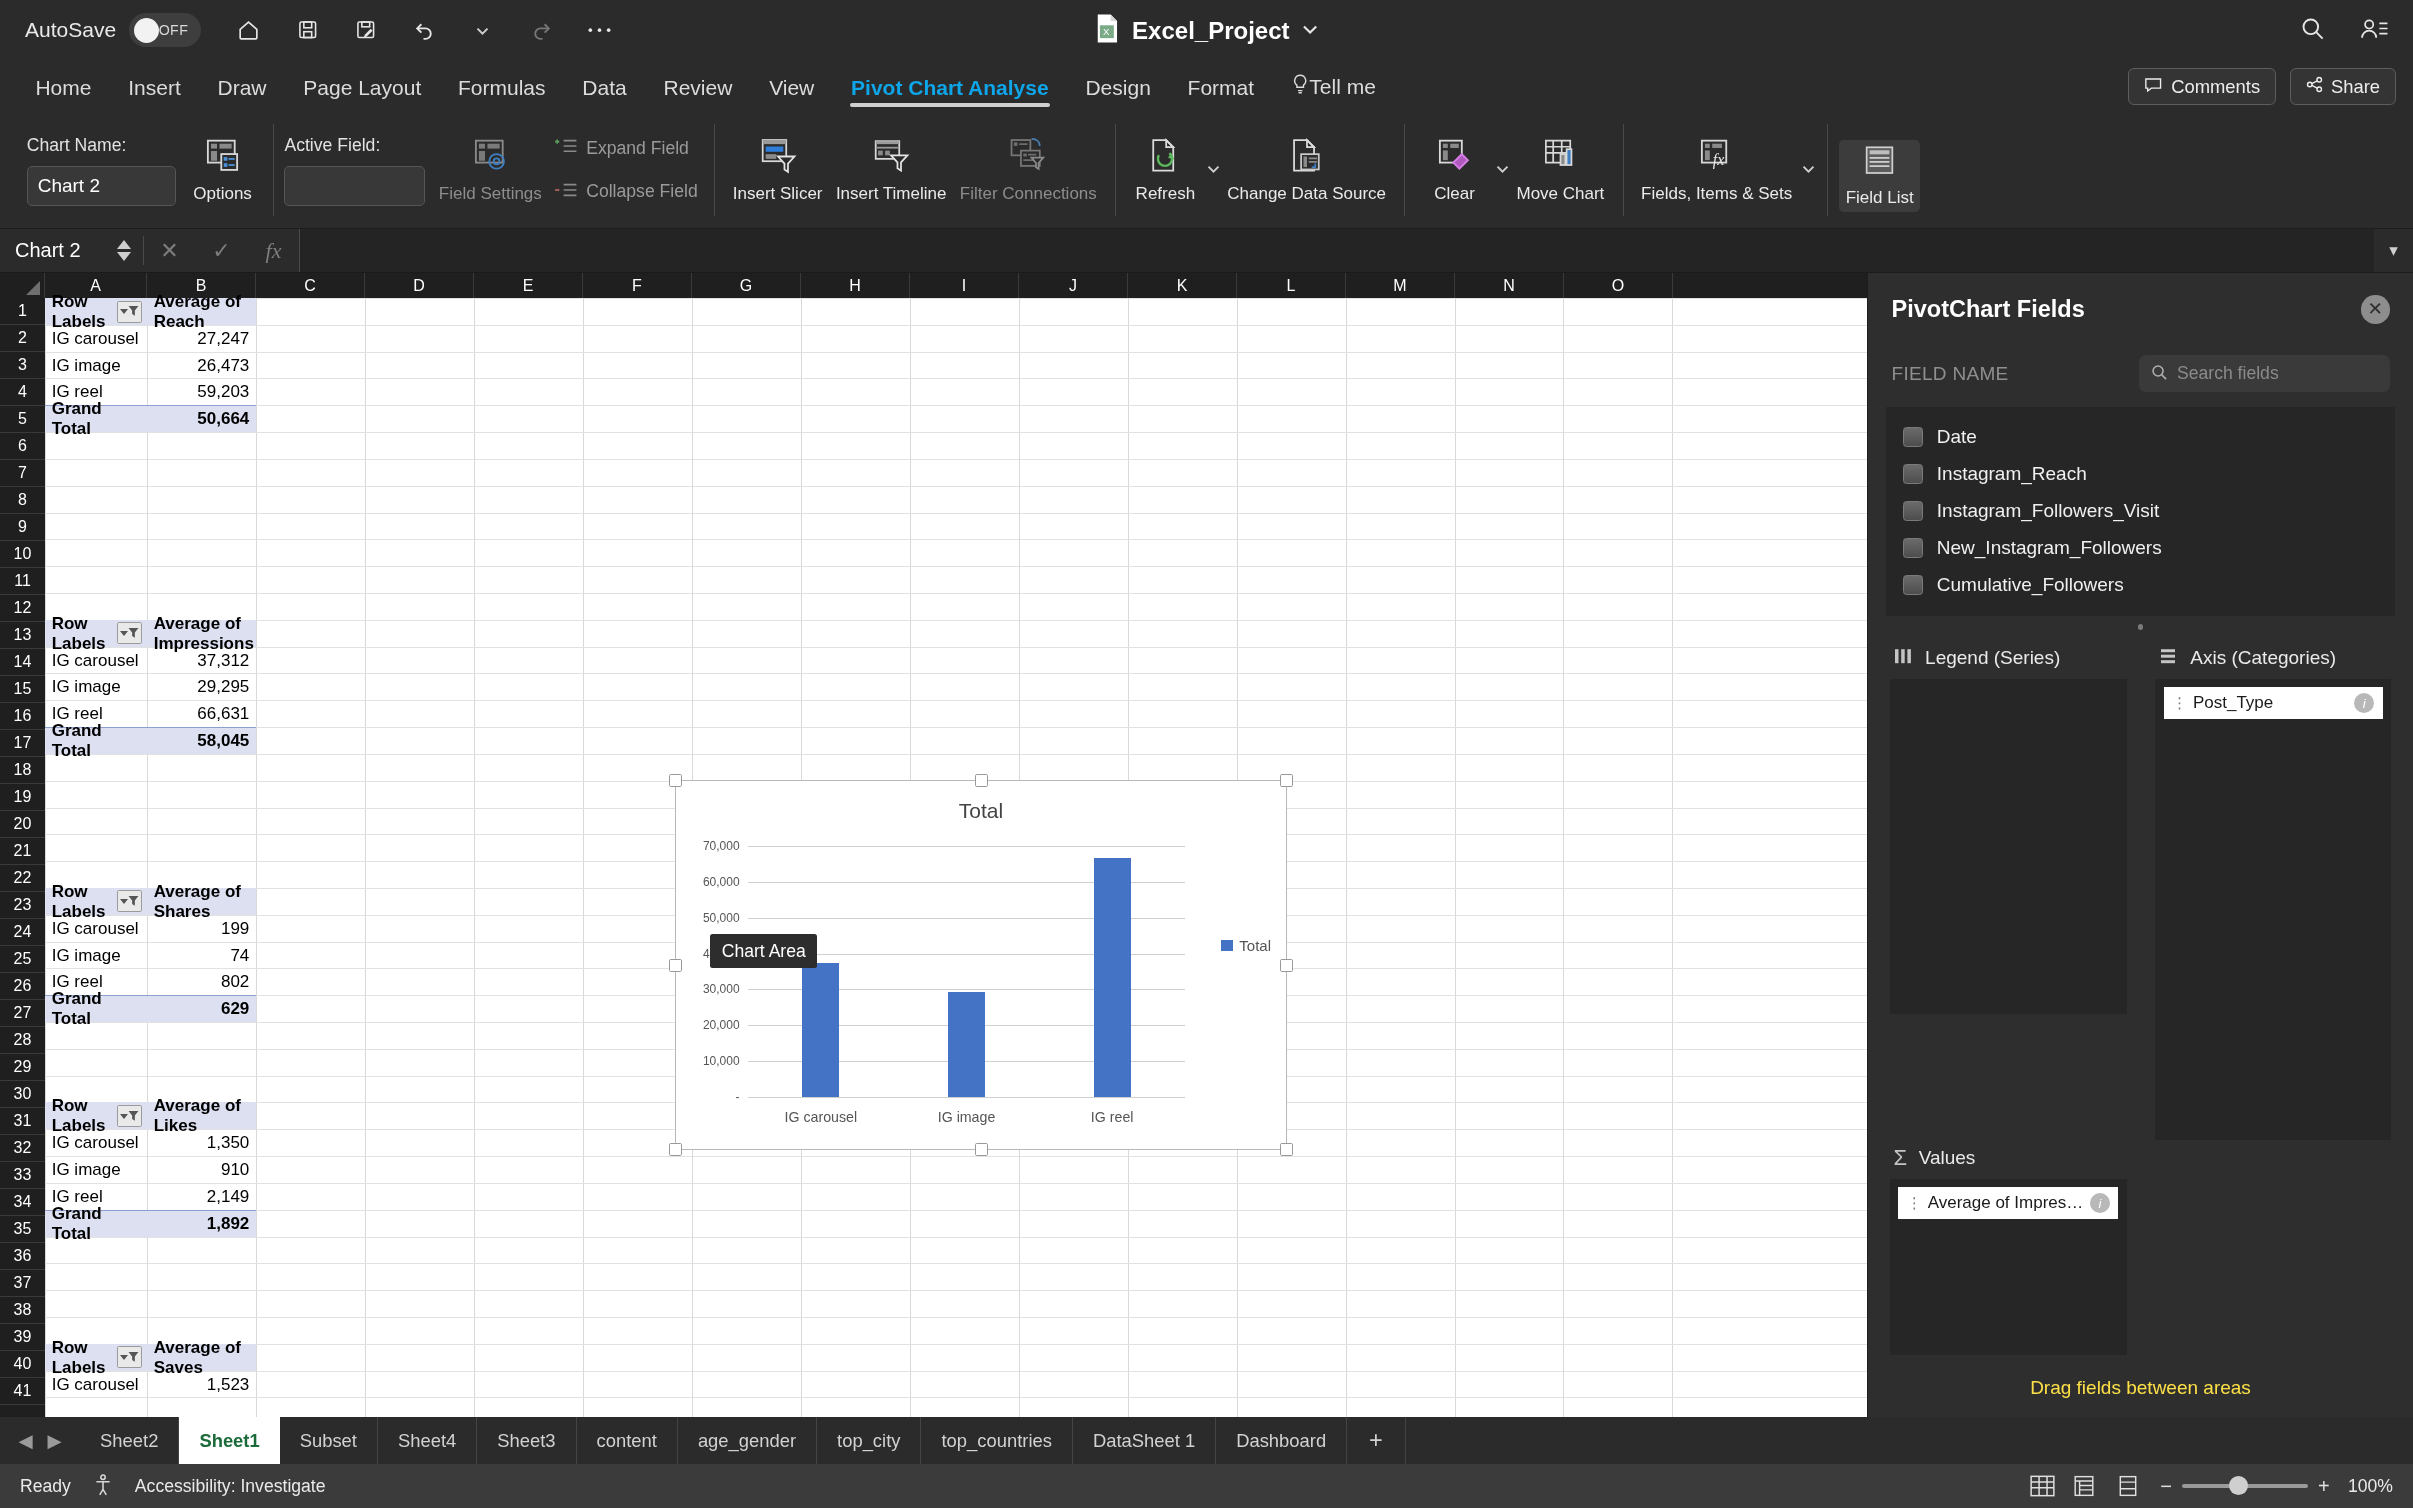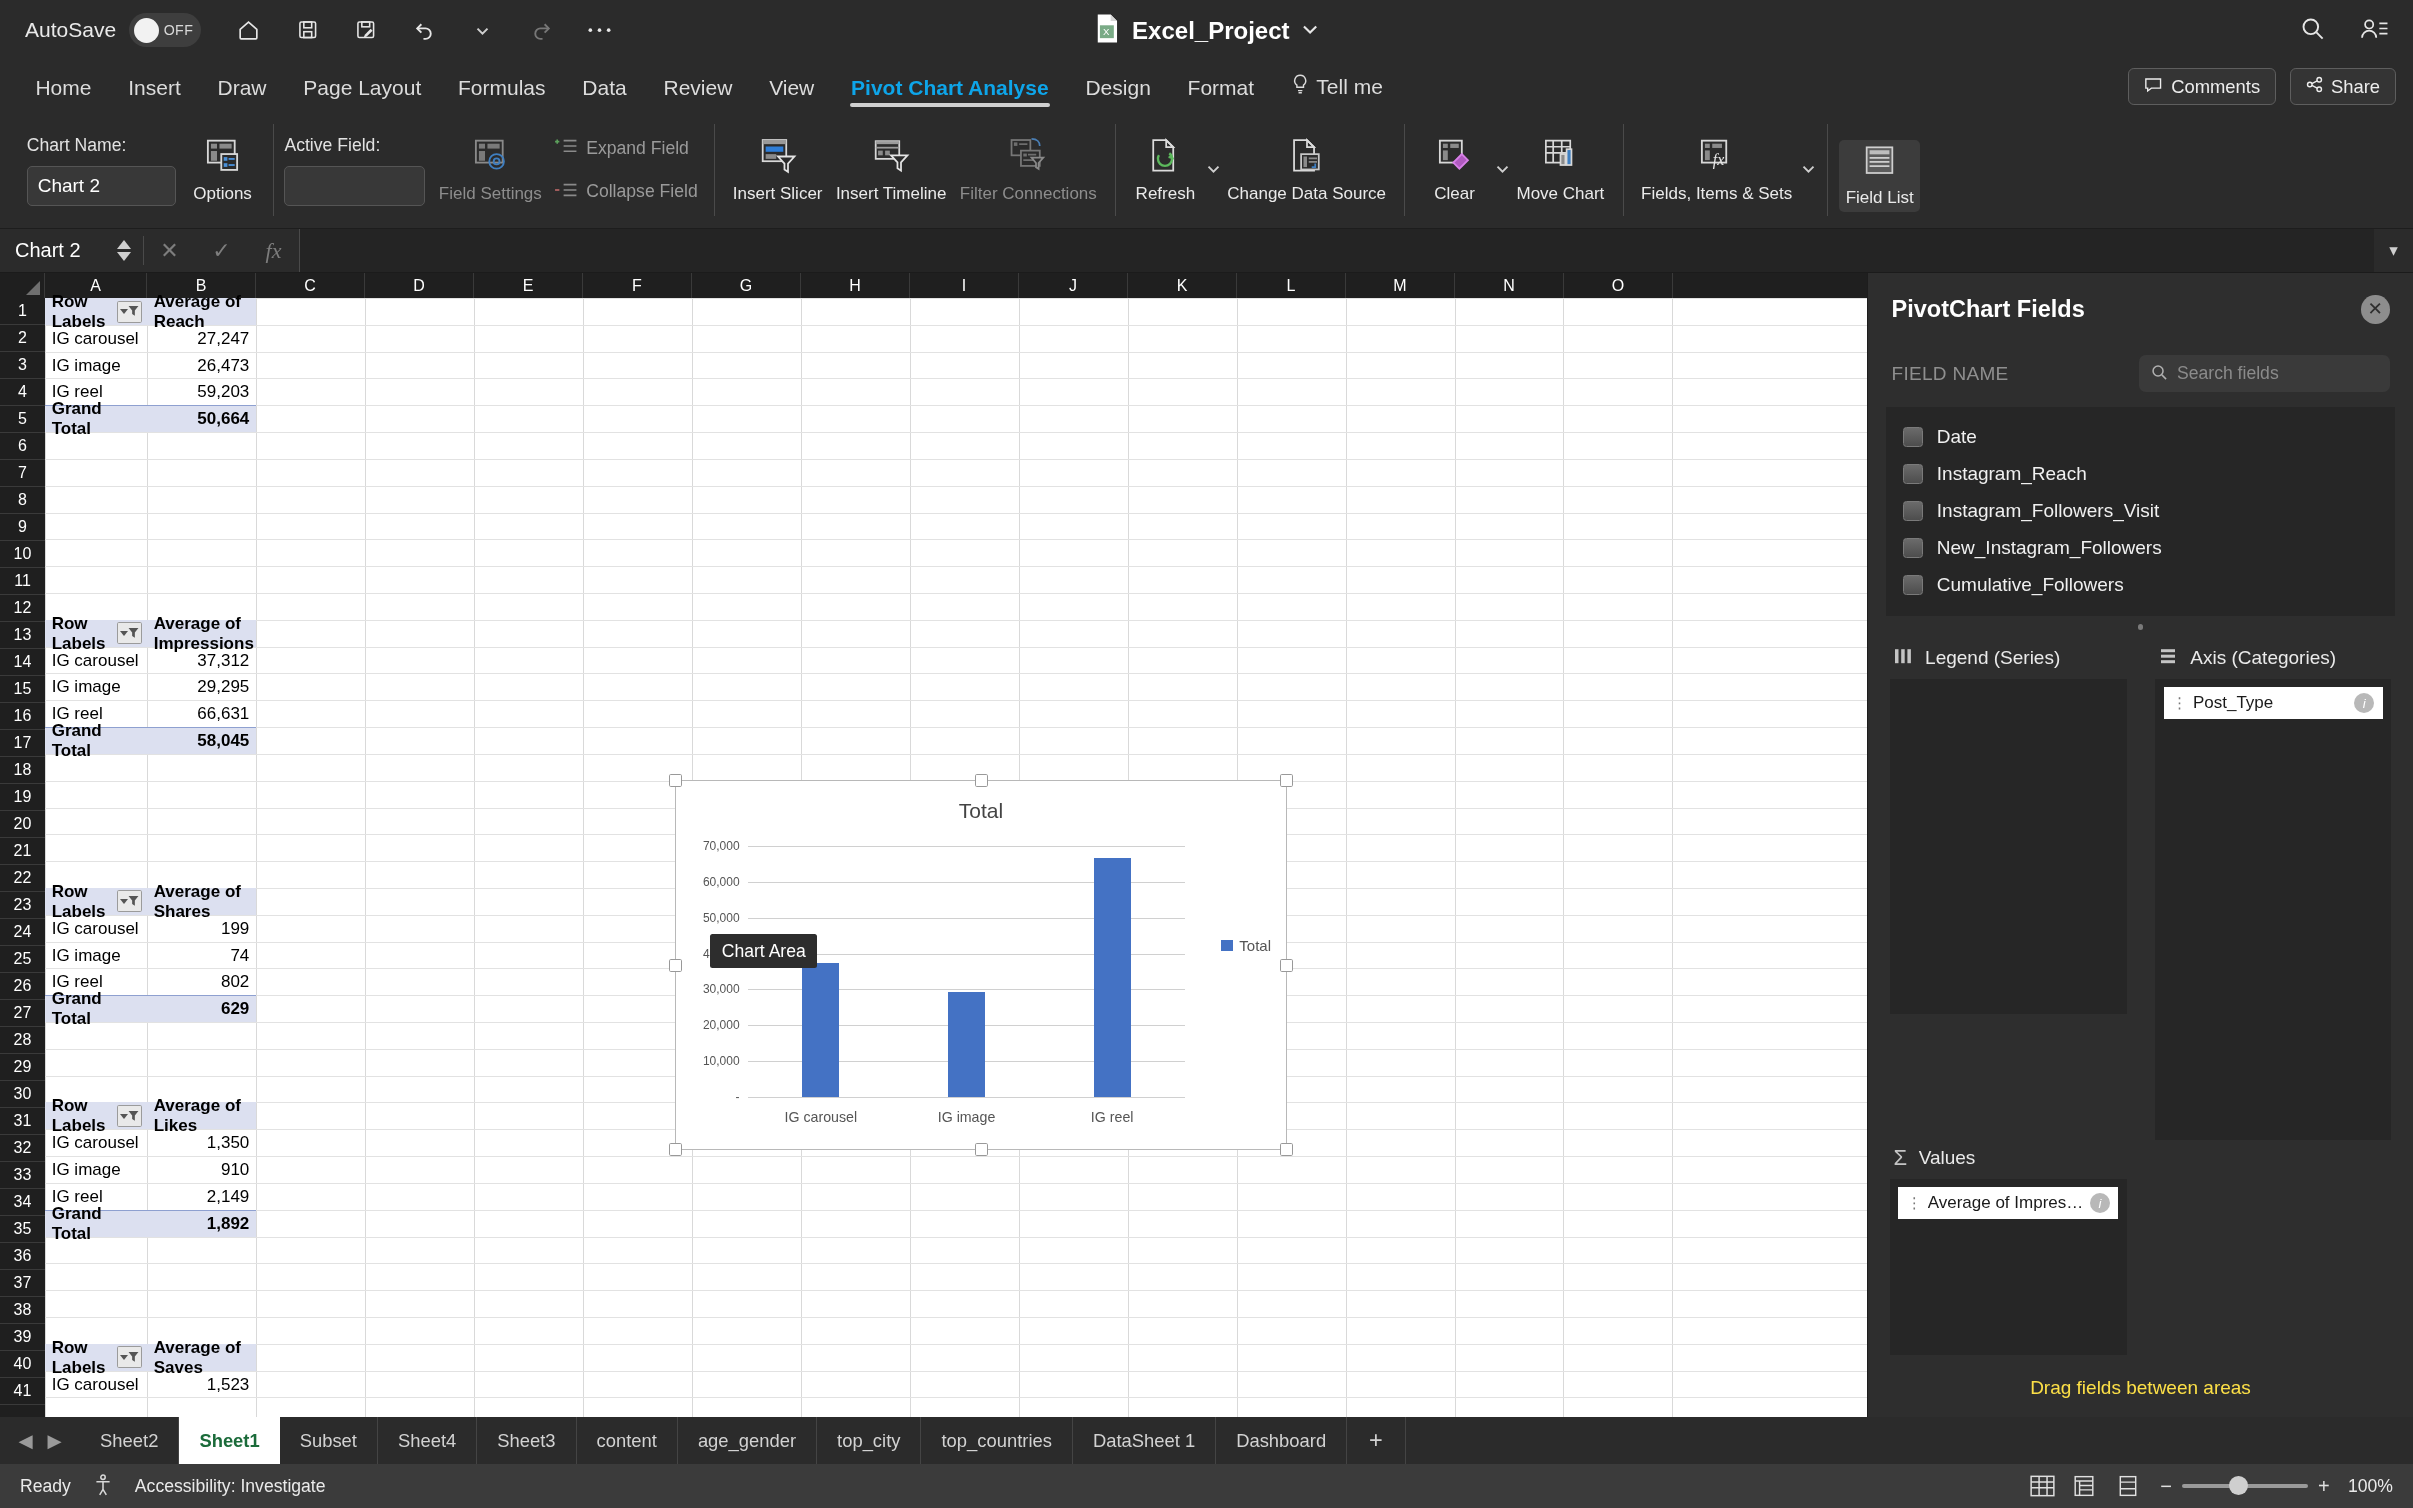--- a/index.html
+++ b/index.html
@@ -13,21 +13,21 @@
 
   
   .titlebar {
     height: 60px; background: #2b2b2b; display: flex; align-items: center;
     padding: 0 25px; flex: 0 0 60px; position: relative;
   }
   .autosave-group { display: flex; align-items: center; gap: 13.4px; }
   .autosave-label { font-size: 21px; color: #e9e9e9; }
   .toggle {
     width: 72px; height: 34px; border-radius: 17px; background: #3e3e3e;
-    display: flex; align-items: center; padding: 0 4.2px; gap: 5px;
+    display: flex; align-items: center; padding: 0 4.2px; 
   }
   .toggle .knob { width: 25px; height: 25px; border-radius: 50%; background: #f2f2f2; }
   .toggle .off { font-size: 14.2px; color: #d8d8d8; letter-spacing: 0.4px; }
   .qat { display: flex; align-items: center; gap: 23.5px; margin-left: 30px; }
   .qat-btn { width: 35px; height: 35px; display: flex; align-items: center; justify-content: center; cursor: default; }
   .qat-btn svg { display:block; }
   .doc-title {
     position: absolute; left: 50%; top: 50%; transform: translate(-50%,-50%);
     display: flex; align-items: center; gap: 11.7px;
   }
@@ -45,21 +45,21 @@
   .rtab.active { color: #0ea5e9; font-weight: bold; }
   .rtab.active::after {
     content: ""; position: absolute; left: 17px; right: 17px; bottom: 5px;
     height: 4.2px; background: #d0d0d0; border-radius: 2.5px;
   }
   .tabs-right { margin-left: auto; display: flex; align-items: center; gap: 13.4px; padding-bottom: 6.7px; }
   .pillbtn {
     display: flex; align-items: center; gap: 8.4px; border: 0.8px solid #5e5e5e;
     border-radius: 5.9px; padding: 6.7px 15px; font-size: 18.4px; color: #ededed; background: #343434;
   }
-  .tellme { display: flex; align-items: center; gap: 7px; padding: 0 18.4px 11.7px 18.4px; font-size: 21px; color: #dcdcdc; }
+  .tellme { display: flex; align-items: center; gap: 0; padding: 0 18.4px 11.7px 18.4px; font-size: 21px; color: #dcdcdc; }
 
   
   .ribbon {
     height: 117px; background: #2b2b2b; display: flex; align-items: stretch;
     flex: 0 0 117px; padding: 0 15px; border-bottom: 0.8px solid #1d1d1d;
   }
   .rgroup { display: flex; align-items: center; padding: 0 11.7px; position: relative; }
   .rgroup + .rgroup::before {
     content: ""; position: absolute; left: 0; top: 11.7px; bottom: 11.7px; width: 0.8px; background: #4a4a4a;
   }

